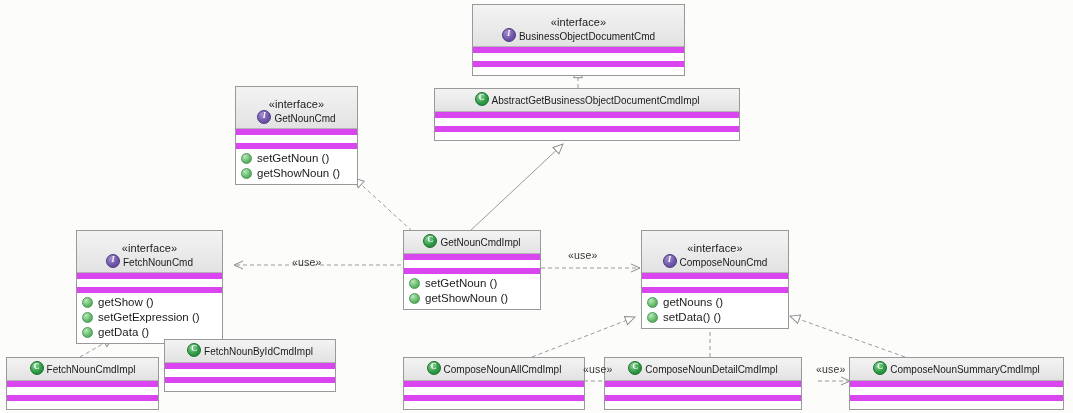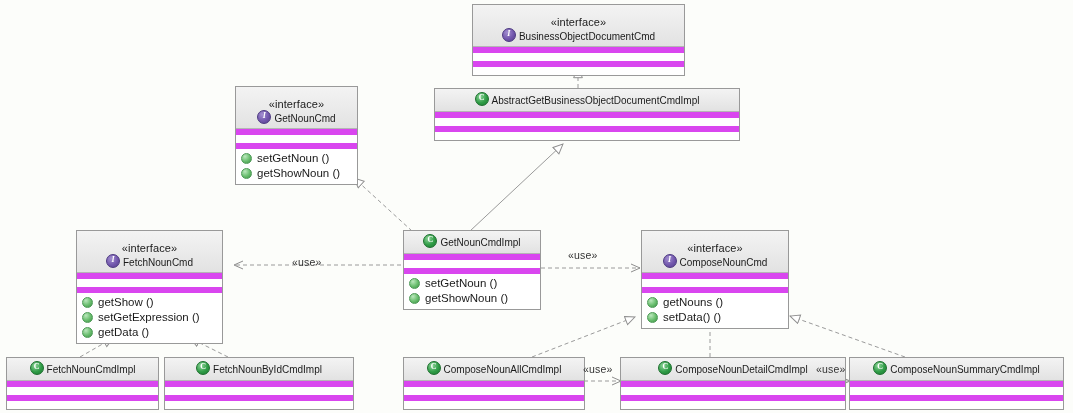--- a/index.html
+++ b/index.html
@@ -304,41 +304,41 @@
   <div class="uml-box" style="left:6px; top:357px; width:153px;">
     <div class="uml-header" style="padding-top:4px;padding-bottom:4px;">
       <span class="type-line">
         <span class="ticon cls"></span><span class="tname">FetchNounCmdImpl</span>
       </span>
     </div>
     <div class="compartment empty"></div>
     <div class="compartment empty"></div>
   </div>
 
-  <div class="uml-box" style="left:164px; top:357px; width:190px;">
+  <div class="uml-box" style="left:164px; top:339px; width:172px;">
     <div class="uml-header" style="padding-top:4px;padding-bottom:4px;">
       <span class="type-line">
         <span class="ticon cls"></span><span class="tname">FetchNounByIdCmdImpl</span>
       </span>
     </div>
     <div class="compartment empty"></div>
     <div class="compartment empty"></div>
   </div>
 
   <div class="uml-box" style="left:403px; top:357px; width:182px;">
     <div class="uml-header" style="padding-top:4px;padding-bottom:4px;">
       <span class="type-line">
         <span class="ticon cls"></span><span class="tname">ComposeNounAllCmdImpl</span>
       </span>
     </div>
     <div class="compartment empty"></div>
     <div class="compartment empty"></div>
   </div>
 
-  <div class="uml-box" style="left:620px; top:357px; width:226px;">
+  <div class="uml-box" style="left:604px; top:357px; width:198px;">
     <div class="uml-header" style="padding-top:4px;padding-bottom:4px;">
       <span class="type-line">
         <span class="ticon cls"></span><span class="tname">ComposeNounDetailCmdImpl</span>
       </span>
     </div>
     <div class="compartment empty"></div>
     <div class="compartment empty"></div>
   </div>
 
   <div class="uml-box" style="left:849px; top:357px; width:215px;">

